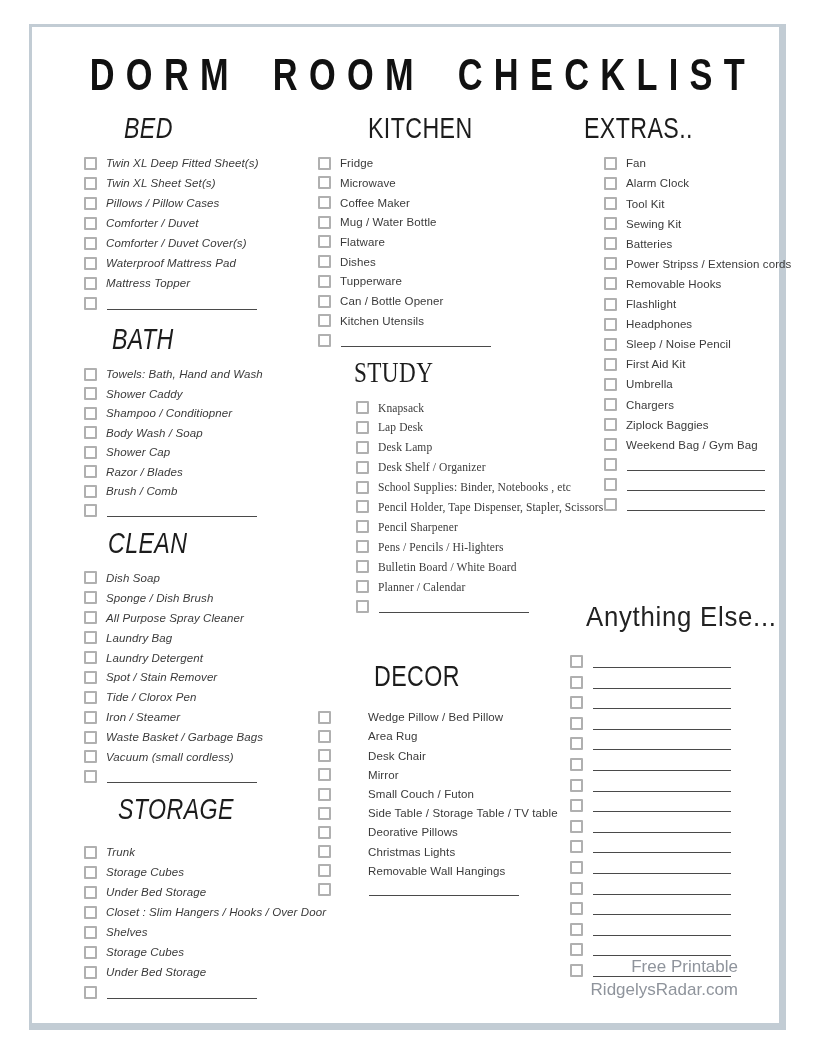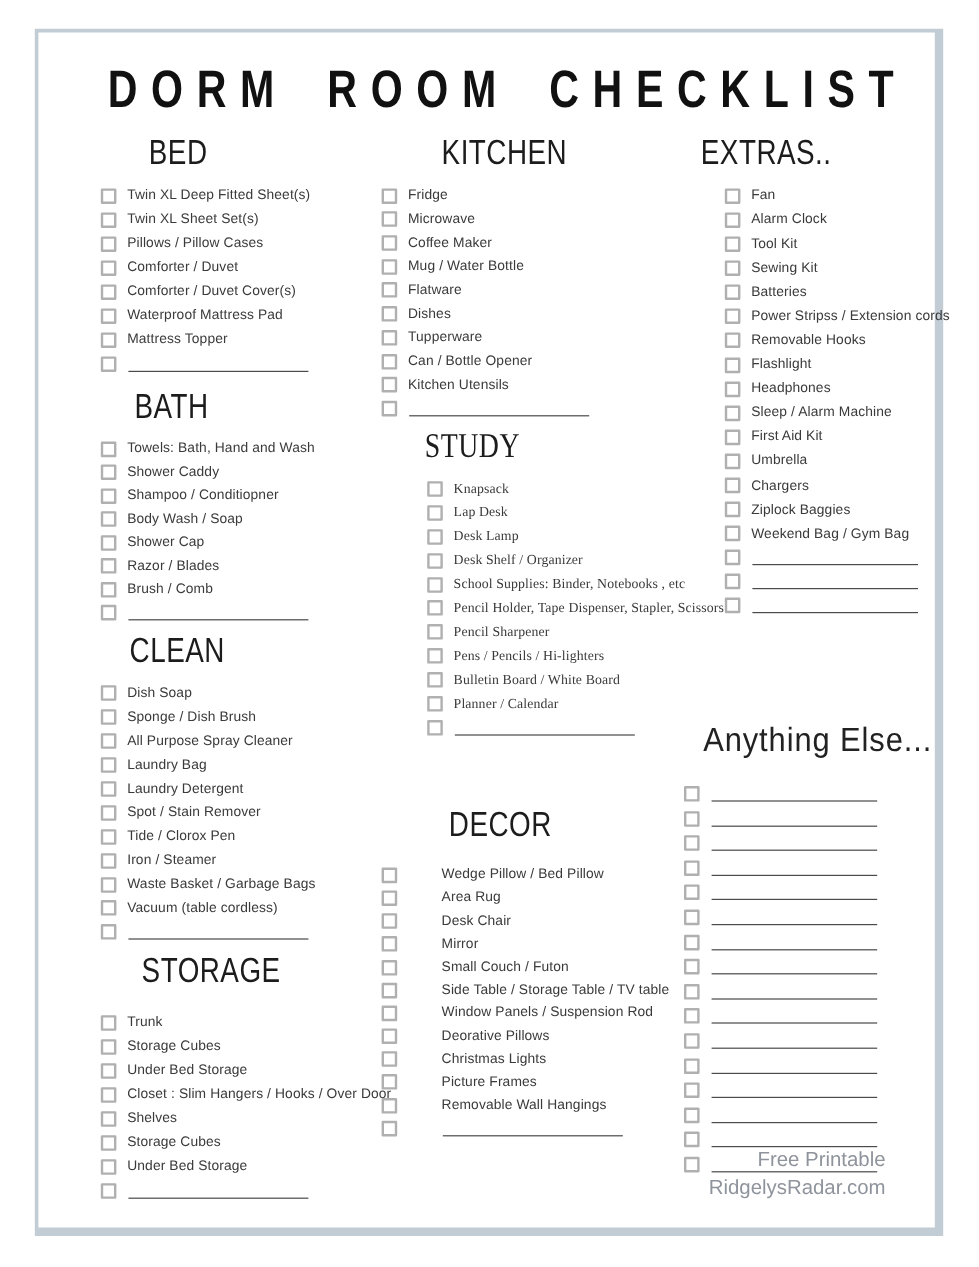--- a/index.html
+++ b/index.html
@@ -22,21 +22,21 @@
     border-width:3px 7px 7px 3px;
     pointer-events:none;
   }
   .title{
     position:absolute;top:50px;left:0;width:816px;margin:0;
     text-align:center;font-size:44px;font-weight:bold;color:#111;
     letter-spacing:0.33em;word-spacing:0.35em;white-space:nowrap;
     transform:scaleX(0.78);transform-origin:center;
   }
   .col{position:absolute;top:112px;}
-  .col1{left:84px;width:240px;}
+  .col1{left:84px;width:240px;font-style:italic;}
   .col2{left:318px;width:252px;}
   .col3{left:570px;width:232px;}
   .h{
     margin:0 0 8px 0;font-size:29px;font-weight:400;color:var(--heading);
     letter-spacing:0.5px;line-height:1.15;white-space:nowrap;
     transform:scaleX(0.8);transform-origin:left center;
   }
   .h-bed{margin-left:40px;}
   .h-bath{margin-left:28px;}
   .h-clean{margin-left:24px;}
@@ -52,21 +52,21 @@
   .s-kitchen .row{height:19.7px;}
   .s-study .row{height:19.9px;padding-left:38px;}
   .s-decor .row{height:19.2px;gap:28px;}
   .s-extras .row{height:20.1px;padding-left:34px;}
   .s-anything .row{height:20.6px;}
   .s-bath{margin-top:10px;}
   .s-clean{margin-top:6px;}
   .s-storage{margin-top:6px;}
   .s-storage .h{margin-bottom:16px;}
   .s-study{margin-top:6px;font-family:Liberation Serif, serif;}
-  .s-decor{margin-top:56px;}
+  .s-decor{margin-top:44px;}
   .s-decor .h{margin-bottom:14px;}
   .s-anything{margin-top:86px;}
   .s-anything .h{margin-bottom:18px;}
   .cb{
     width:13px;height:13px;flex:0 0 13px;box-sizing:border-box;
     border:2px solid var(--checkbox-border);background:#fff;border-radius:1px;
   }
   .lbl{
     margin-left:9px;font-size:11.5px;color:var(--item-text);
     letter-spacing:0.1px;white-space:nowrap;
@@ -199,21 +199,21 @@
         <div class="row">
           <span class="cb"></span>
           <span class="lbl">Iron / Steamer</span>
         </div>
         <div class="row">
           <span class="cb"></span>
           <span class="lbl">Waste Basket / Garbage Bags</span>
         </div>
         <div class="row">
           <span class="cb"></span>
-          <span class="lbl">Vacuum (table cordless)</span>
+          <span class="lbl">Vacuum (small cordless)</span>
         </div>
         <div class="row">
           <span class="cb"></span>
           <span class="blank"></span>
         </div>
       </div>
   </section>
   <section class="sec s-storage">
     <h2 class="h h-storage">STORAGE</h2>
     <div class="items">
@@ -370,33 +370,25 @@
         <div class="row">
           <span class="cb"></span>
           <span class="lbl">Small Couch / Futon</span>
         </div>
         <div class="row">
           <span class="cb"></span>
           <span class="lbl">Side Table / Storage Table / TV table</span>
         </div>
         <div class="row">
           <span class="cb"></span>
-          <span class="lbl">Window Panels / Suspension Rod</span>
-        </div>
-        <div class="row">
-          <span class="cb"></span>
           <span class="lbl">Deorative Pillows</span>
         </div>
         <div class="row">
           <span class="cb"></span>
           <span class="lbl">Christmas Lights</span>
-        </div>
-        <div class="row">
-          <span class="cb"></span>
-          <span class="lbl">Picture Frames</span>
         </div>
         <div class="row">
           <span class="cb"></span>
           <span class="lbl">Removable Wall Hangings</span>
         </div>
         <div class="row">
           <span class="cb"></span>
           <span class="blank"></span>
         </div>
       </div>
@@ -438,21 +430,21 @@
         <div class="row">
           <span class="cb"></span>
           <span class="lbl">Flashlight</span>
         </div>
         <div class="row">
           <span class="cb"></span>
           <span class="lbl">Headphones</span>
         </div>
         <div class="row">
           <span class="cb"></span>
-          <span class="lbl">Sleep  / Alarm Machine</span>
+          <span class="lbl">Sleep  / Noise Pencil</span>
         </div>
         <div class="row">
           <span class="cb"></span>
           <span class="lbl">First Aid Kit</span>
         </div>
         <div class="row">
           <span class="cb"></span>
           <span class="lbl">Umbrella</span>
         </div>
         <div class="row">

